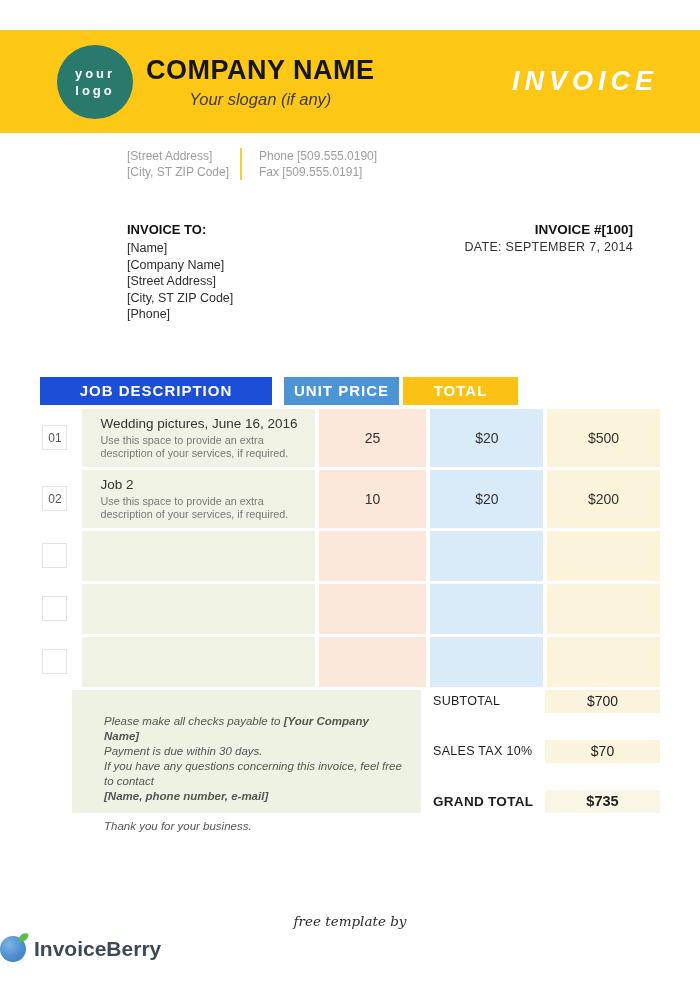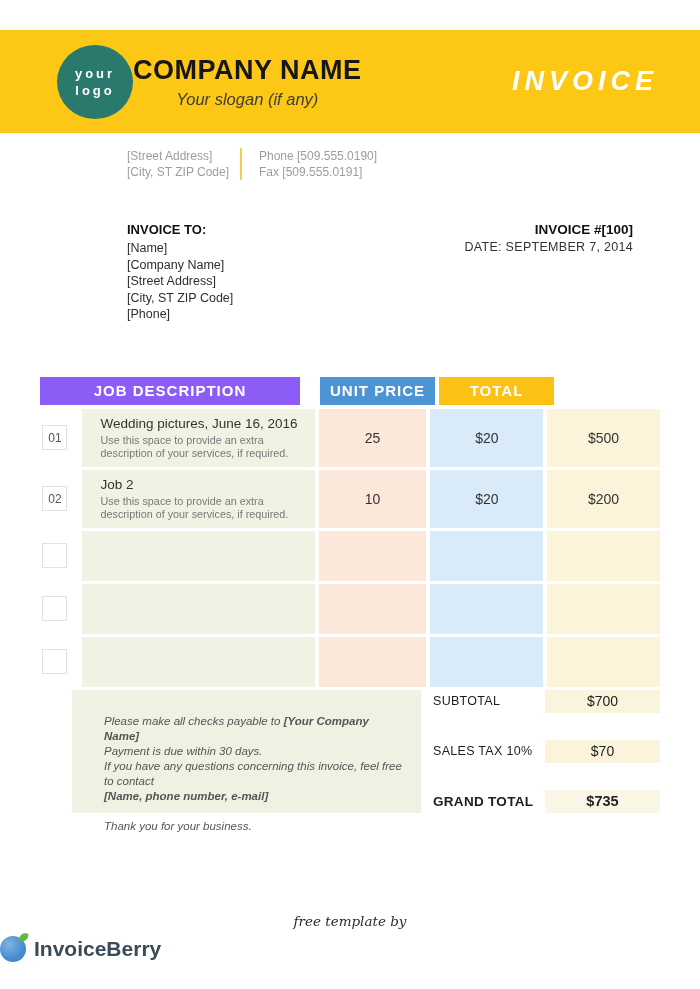--- a/index.html
+++ b/index.html
@@ -14,21 +14,21 @@
   .band {
     margin-top:30px; height:103px; background:#FDC716;
     display:flex; align-items:center;
   }
   .logo-circle {
     width:76px; height:74px; border-radius:50%; background:#2A796D;
     margin-left:57px; flex:0 0 auto;
     display:flex; flex-direction:column; align-items:center; justify-content:center;
     color:#fff; font-weight:bold; font-size:13px; letter-spacing:3px; line-height:17px;
   }
-  .company-block { }
+  .company-block { margin-left:13px; }
   .company-name { font-size:27px; font-weight:700; color:#161616; letter-spacing:0.5px; }
   .slogan { text-align:center; font-style:italic; font-size:16.5px; color:#3C3C34; margin-top:4px; }
   .invoice-title {
     margin-left:auto; margin-right:42px; color:#ffffff;
     font-size:27px; font-style:italic; font-weight:600; letter-spacing:5px;
   }
 
   
   .contact-row { display:flex; margin:15px 0 0 127px; font-size:12px; color:#9D9D9D; line-height:16px; }
   .contact-addr { width:113px; }
@@ -41,21 +41,21 @@
   .invoice-to-line { font-size:12.5px; color:#2E2E2E; line-height:16.5px; }
   .meta { text-align:right; }
   .meta-number { font-weight:700; font-size:13.5px; color:#111; }
   .meta-date { font-size:12.5px; color:#333; margin-top:3px; letter-spacing:0.3px; }
 
   
   .invoice-table { margin:54px 0 0 40px; width:620px; }
   .thead { display:flex; height:28px; margin-bottom:4px; }
   .th { color:#fff; font-weight:700; font-size:15px; letter-spacing:1px;
         display:flex; align-items:center; justify-content:center; }
-  .th-desc  { width:260px; background:#8b5cf6; margin-right:20px; }
+  .th-desc  { width:232px; background:#1d4ed8; margin-right:12px; }
   .th-qty   { width:110px; background:#F2682A; margin-right:4px; }
   .th-price { width:115px; background:#4D94D4; margin-right:4px; }
   .th-total { width:115px; background:#FBC215; }
 
   .trow { display:flex; margin-bottom:3px; min-height:53px; }
   .trow.empty { min-height:50px; }
   .numcol { width:28px; margin-right:15px; display:flex; align-items:center; justify-content:flex-end; }
   .numbox {
     width:25px; height:25px; background:#fff; border:1px solid #E2E2E2;
     display:flex; align-items:center; justify-content:center;

